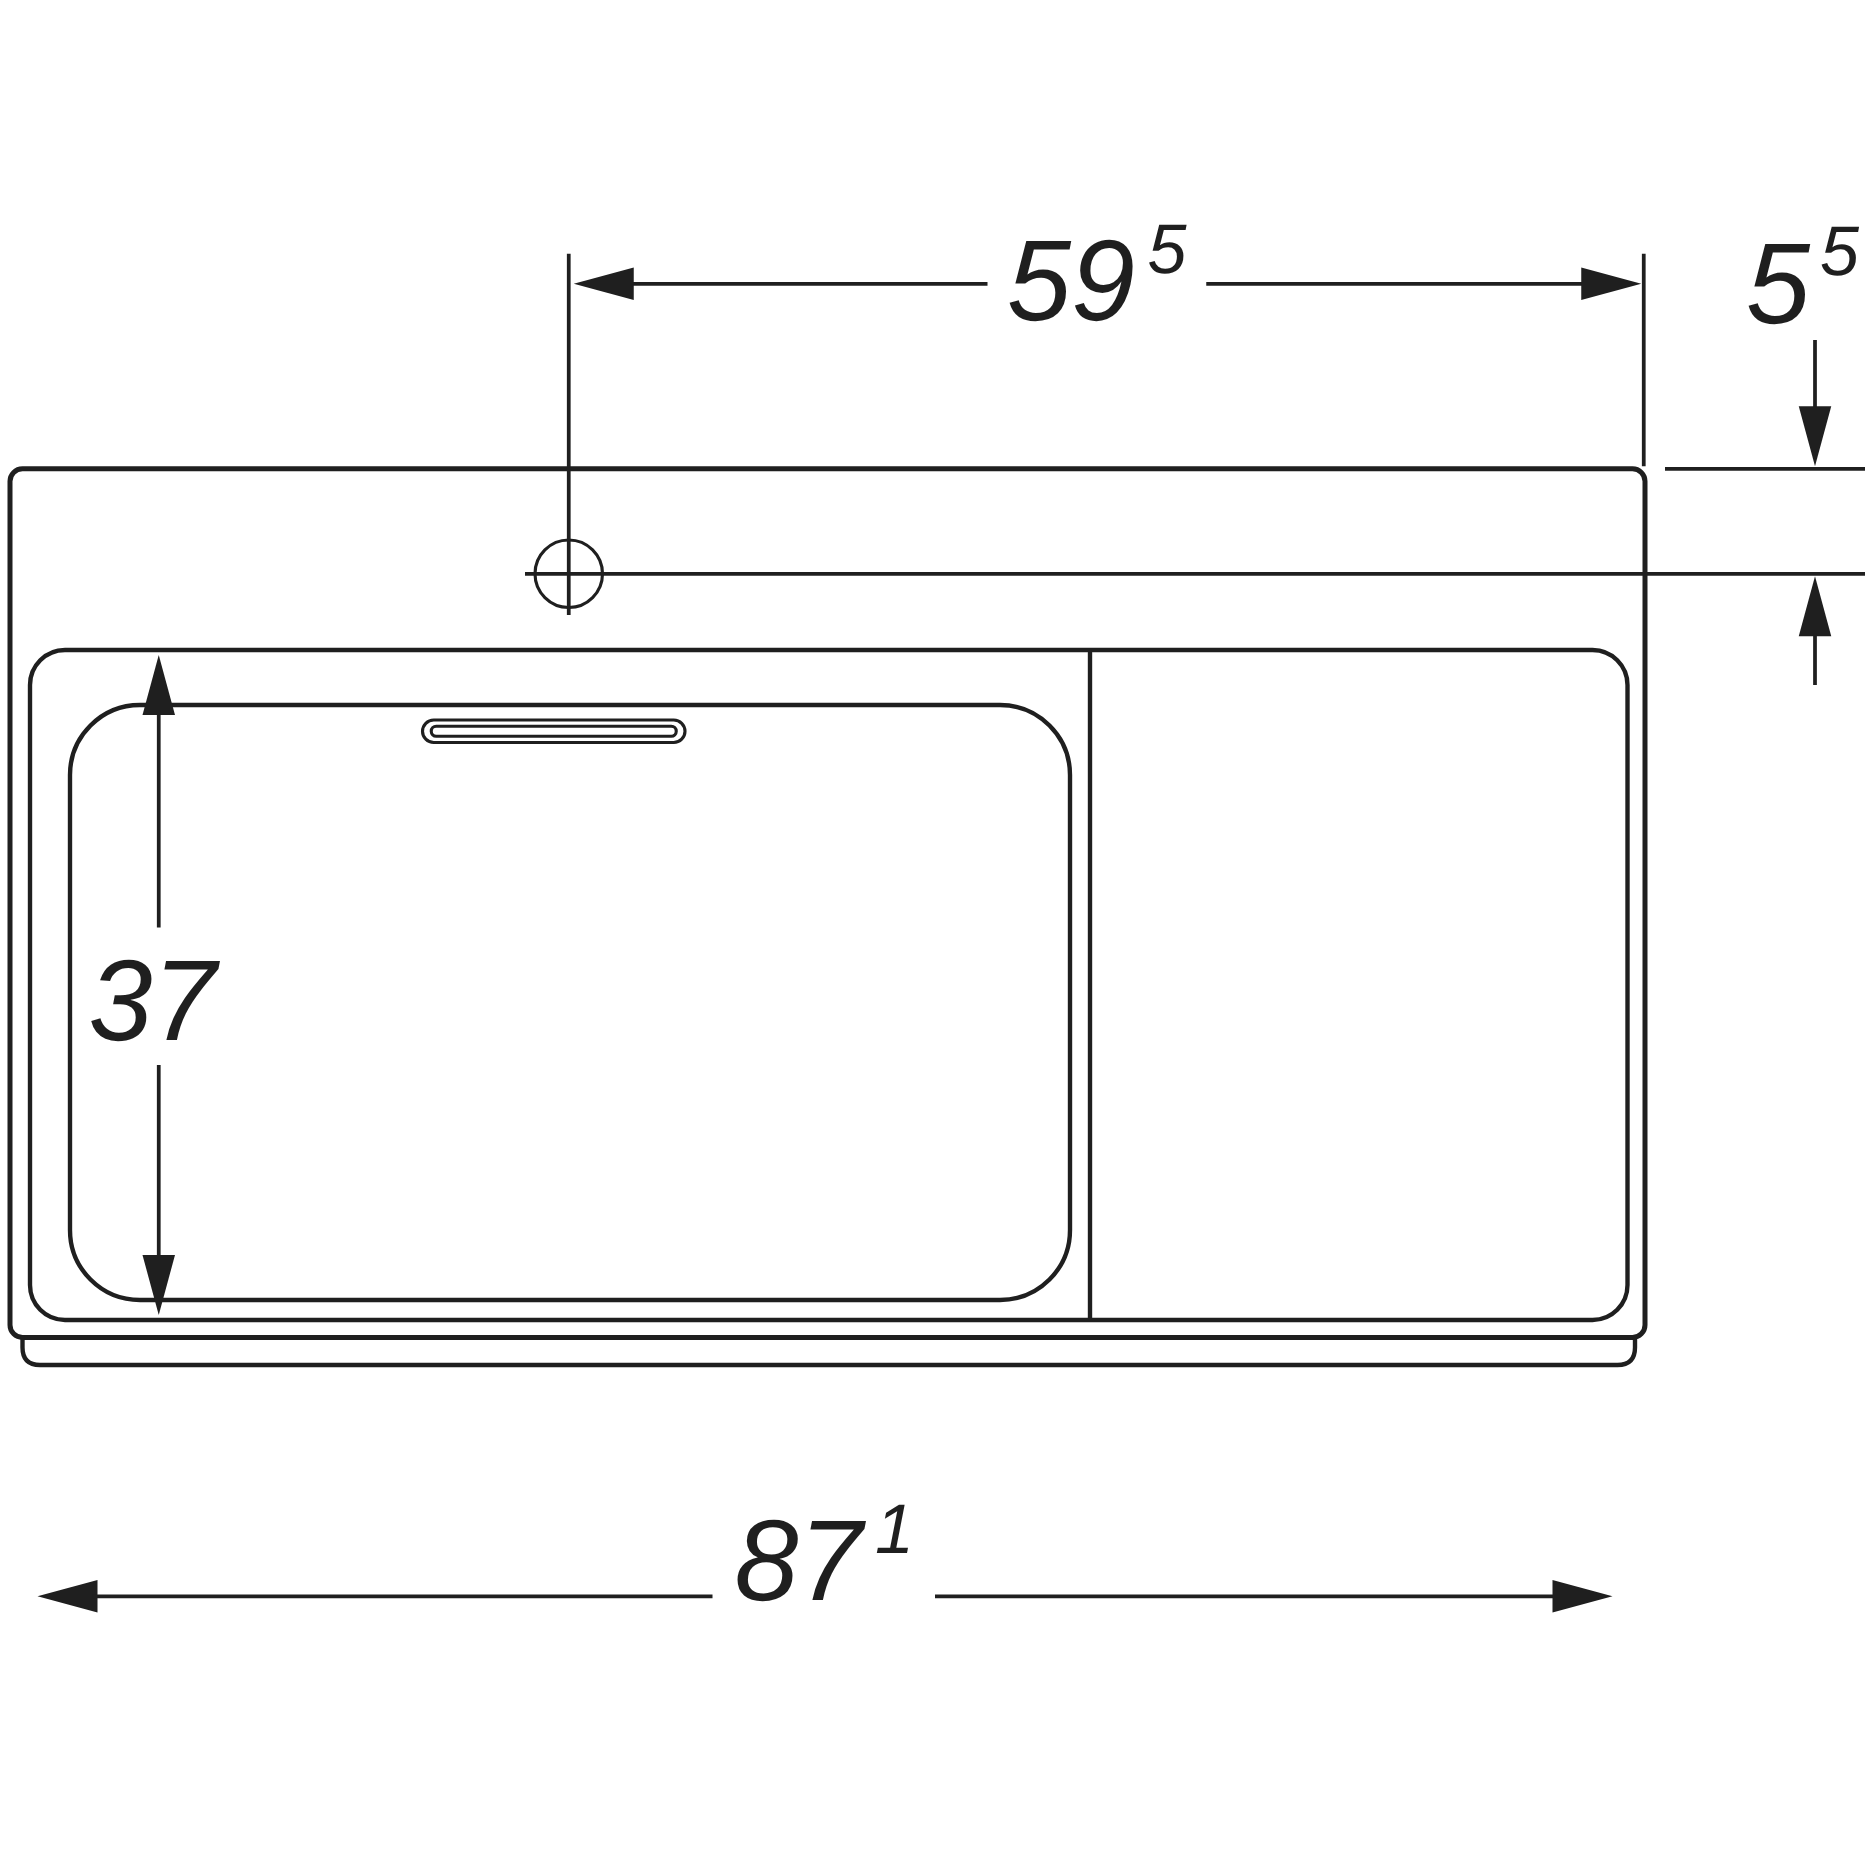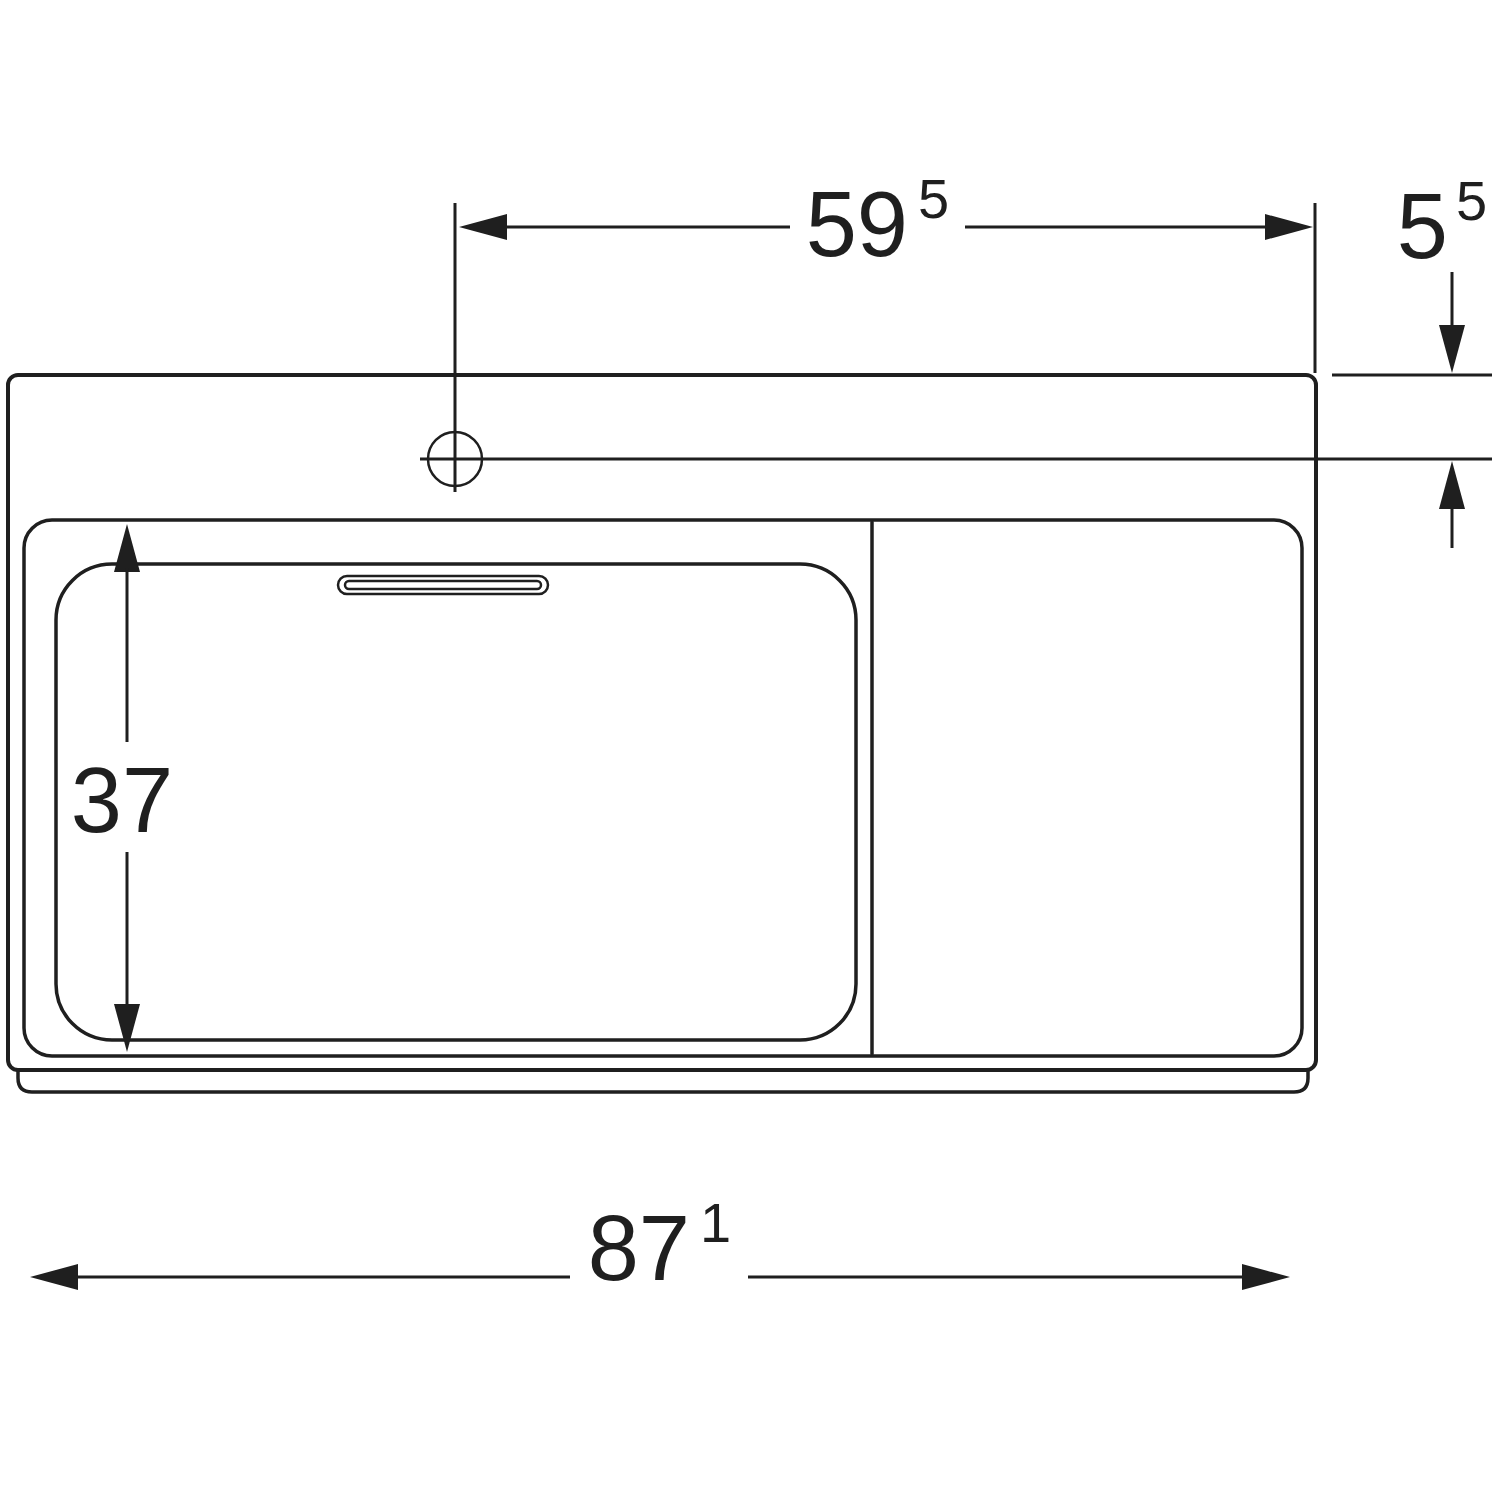--- a/index.html
+++ b/index.html
@@ -6,20 +6,21 @@
     margin: 0;
     padding: 0;
     background: #ffffff;
   }
   .stage {
     position: relative;
     width: 1442px;
     height: 1500px;
     background: var(--background, #ffffff);
     font-family: "Liberation Sans", sans-serif;
+    font-style: italic;
   }
   svg { display: block; }
   .ln {
     fill: none;
     stroke: var(--line, #1f1f1f);
     stroke-width: 4;
     stroke-linecap: round;
     stroke-linejoin: round;
   }
   .ln.mid { stroke-width: 3.5; }

